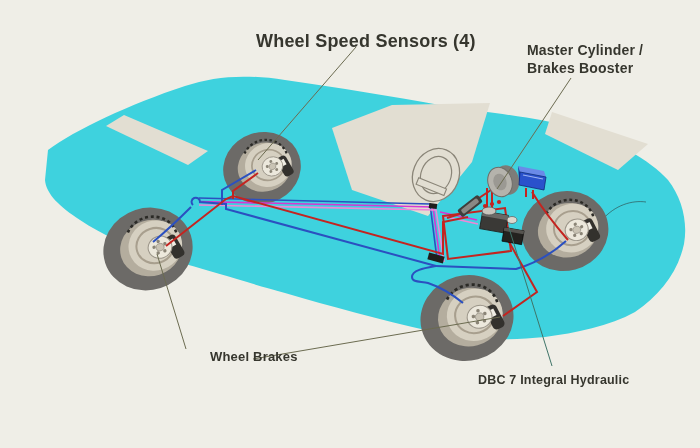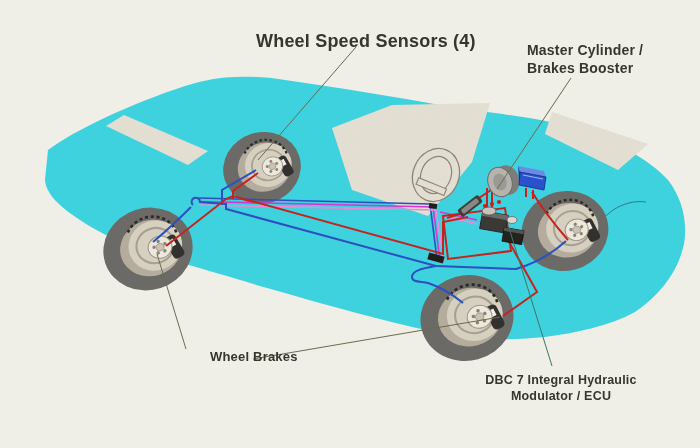--- a/index.html
+++ b/index.html
@@ -18,21 +18,21 @@
   }
   #canvas svg{position:absolute;left:0;top:0;}
   .lbl{
     position:absolute; color:var(--label-text); font-weight:bold;
     letter-spacing:.2px; white-space:nowrap; line-height:1.3;
   }
   .lbl span{display:block;}
   #lbl-wss{left:256px; top:30px; font-size:18px;}
   #lbl-mc{left:527px; top:41px; font-size:14px;}
   #lbl-wb{left:167px; top:349px; font-size:13px;margin-left:43px;}
-  #lbl-dbc{left:478px; top:372px; width:166px; text-align:center; font-size:12.5px; white-space:normal;}
+  #lbl-dbc{left:478px; top:372px; width:166px; font-size:12.5px; white-space:normal;}
 </style>
 </head>
 <body>
 
 <div id="canvas">
 
 <svg width="700" height="448" viewBox="0 0 700 448">
 
   <defs>
     <g id="wheel-proto">
@@ -166,16 +166,15 @@
 
 <div class="lbl" id="lbl-mc">
   <span>Master Cylinder /</span>
   <span>Brakes Booster</span>
 </div>
 
 <div class="lbl" id="lbl-wb">Wheel Brakes</div>
 
 <div class="lbl" id="lbl-dbc">
   <span>DBC 7 Integral Hydraulic</span>
-  <span>Modulator / ECU</span>
 </div>
 
 </div>
 
 </body></html>

